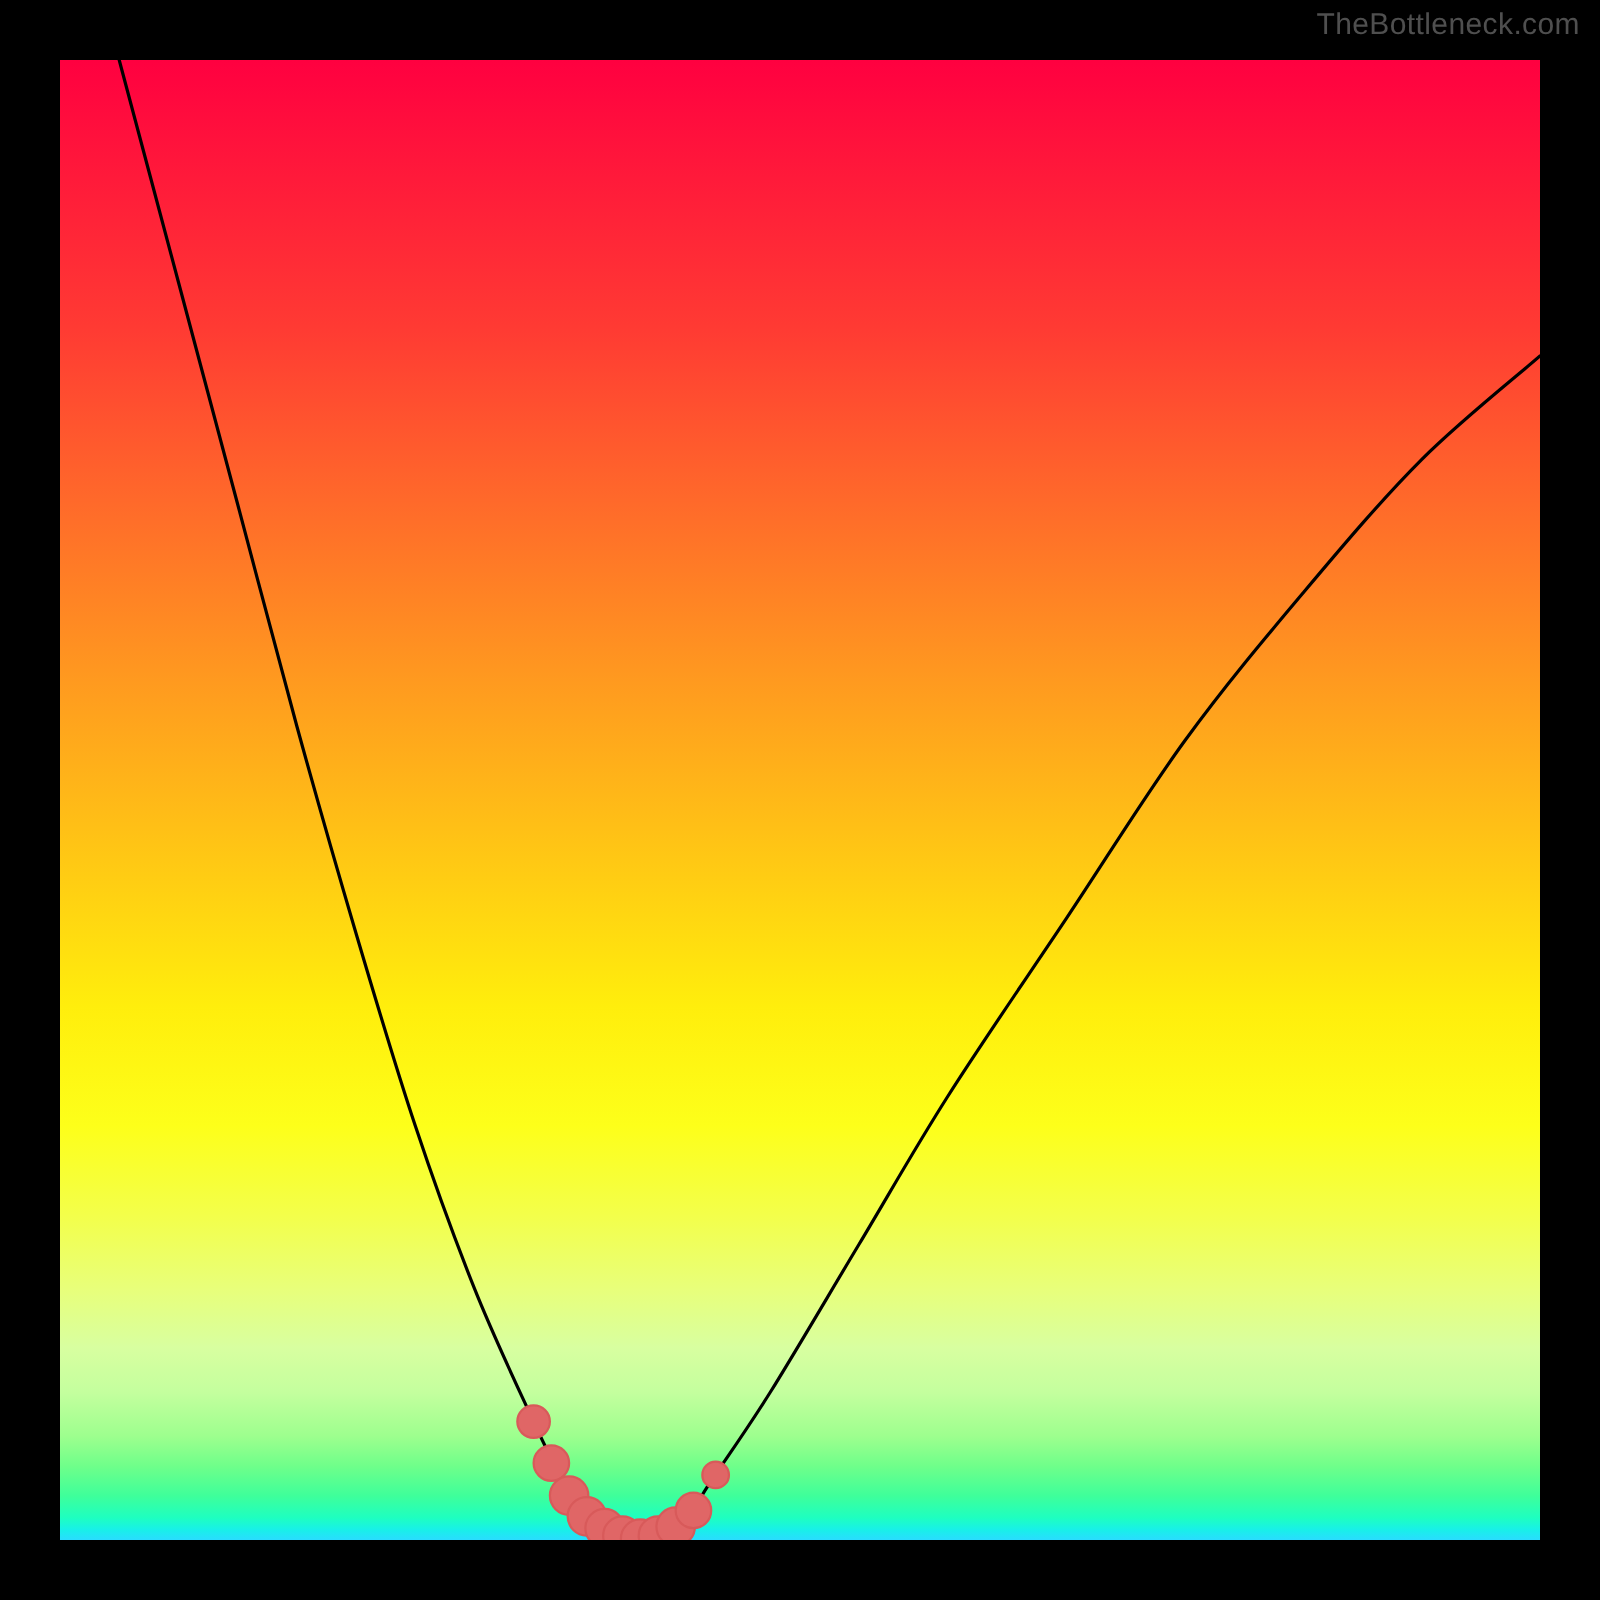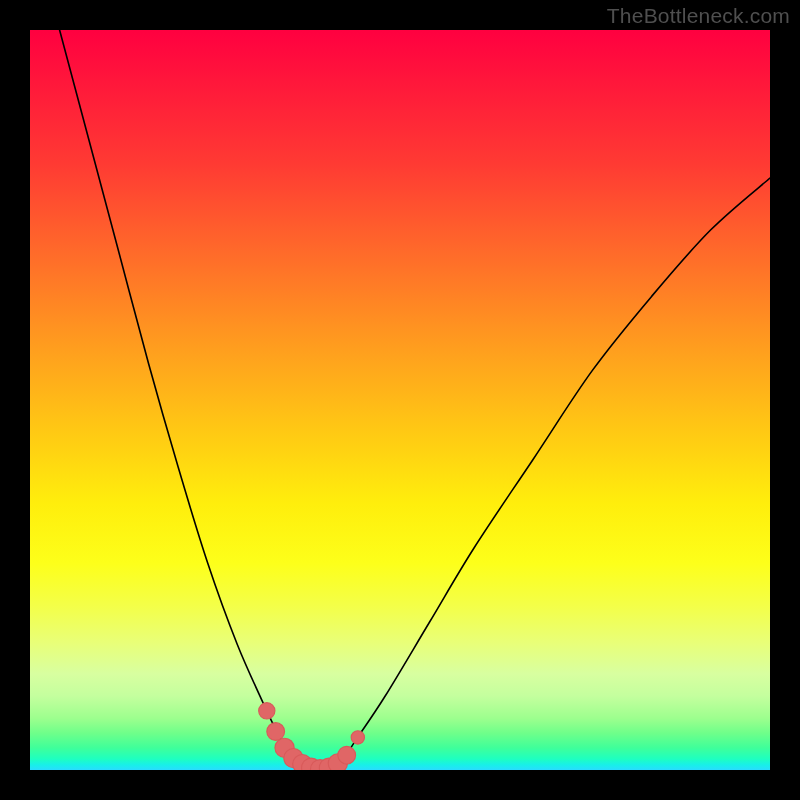--- a/index.html
+++ b/index.html
@@ -43,21 +43,21 @@
   }
   .curve {
     position: absolute;
     inset: 0;
   }
   .watermark {
     position: absolute;
     top: 4px;
     right: 10px;
     color: #4f4f4f;
-    font-size: 21px;
+    font-size: 15px;
     font-weight: 400;
     letter-spacing: 0.2px;
   }
 </style>
 </head>
 <body>
 
 <div class="frame">
   <div class="watermark">TheBottleneck.com</div>
   <div class="plot">

